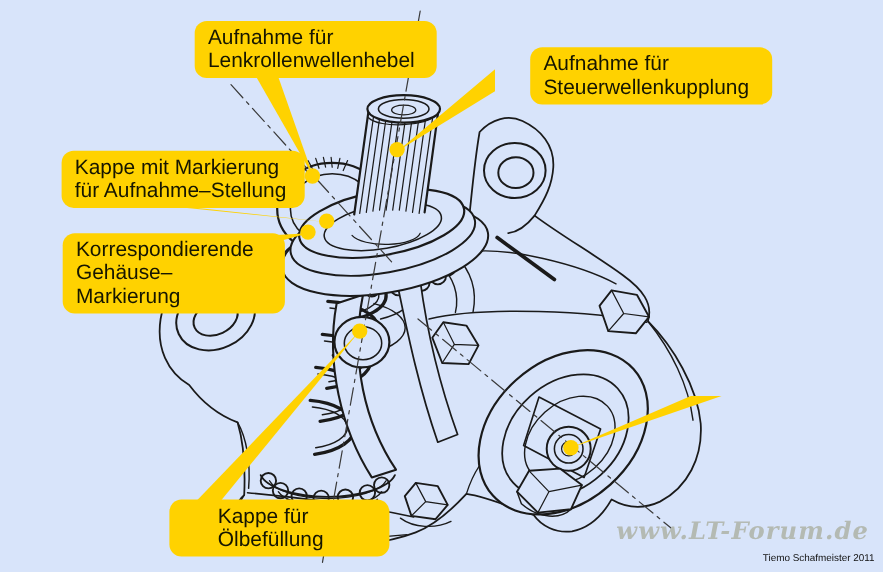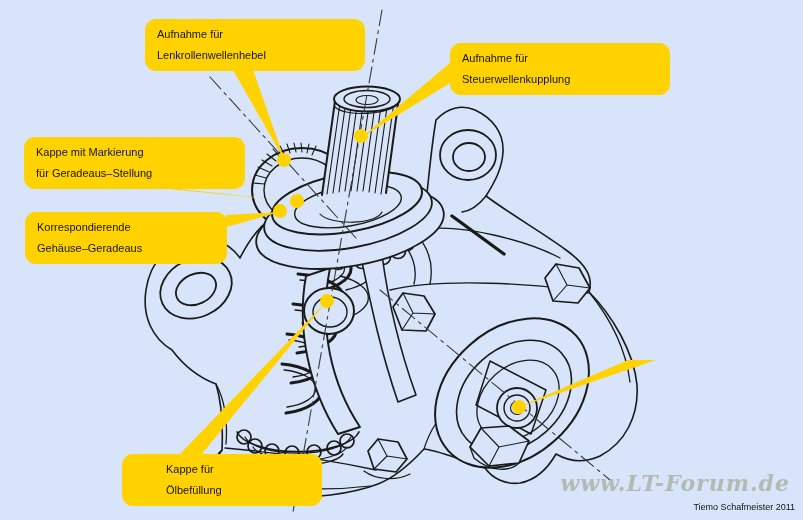--- a/index.html
+++ b/index.html
@@ -14,25 +14,26 @@
     width:803px;height:520px;overflow:hidden;position:relative;
     background:var(--color-background);
     font-family:"Liberation Sans","DejaVu Sans",sans-serif;
   }
   .canvas{position:absolute;inset:0;width:803px;height:520px;}
   svg.drawing{position:absolute;left:0;top:0;}
   .label{
     position:absolute;
     background:var(--color-label_bg);
     color:var(--color-label_text);
-    font-size:11px;line-height:21px;
+    font-size:19px;line-height:21px;
     padding:5px 12px;
     border-radius:11px;
     white-space:pre-line;
     z-index:4;
+    margin-left:32px;
   }
   .watermark{
     position:absolute;right:13px;top:470px;
     font-family:"DejaVu Serif","Liberation Serif",serif;
     font-style:italic;font-weight:bold;
     font-size:22px;letter-spacing:1px;
     color:var(--color-watermark);
     z-index:2;
   }
   .credit{
@@ -245,24 +246,24 @@
     </g>
   </svg>
 
   <div class="label" style="left:145px;top:19px;width:196px;">Aufnahme für
 Lenkrollenwellenhebel</div>
 
   <div class="label" style="left:450px;top:43px;width:196px;">Aufnahme für
 Steuerwellenkupplung</div>
 
   <div class="label" style="left:24px;top:137px;width:197px;">Kappe mit Markierung
-für Geradeaus–Stellung</div>
+für Aufnahme–Stellung</div>
 
   <div class="label" style="left:25px;top:212px;width:178px;">Korrespondierende
-Gehäuse–Geradeaus</div>
+Gehäuse–Markierung</div>
 
 
   <div class="label" style="left:122px;top:454px;width:144px;padding-left:44px;">Kappe für
 Ölbefüllung</div>
 
   <div class="watermark">www.LT-Forum.de</div>
   <div class="credit">Tiemo Schafmeister 2011</div>
 </div>
 
 </body></html>

